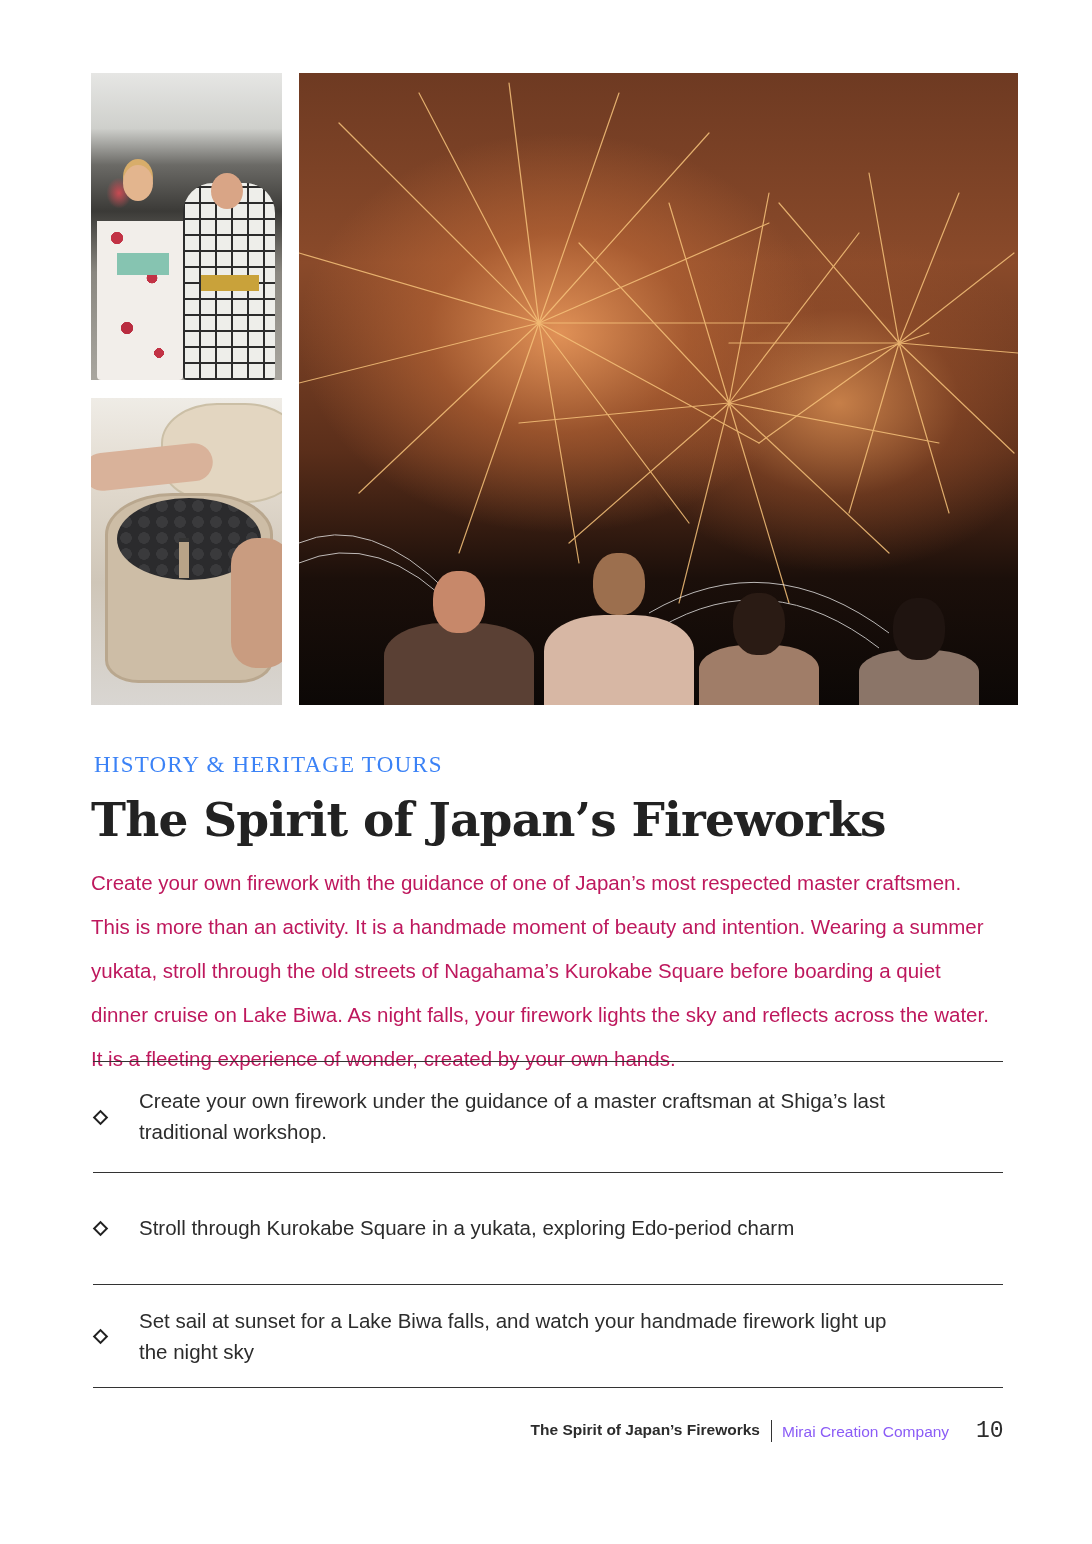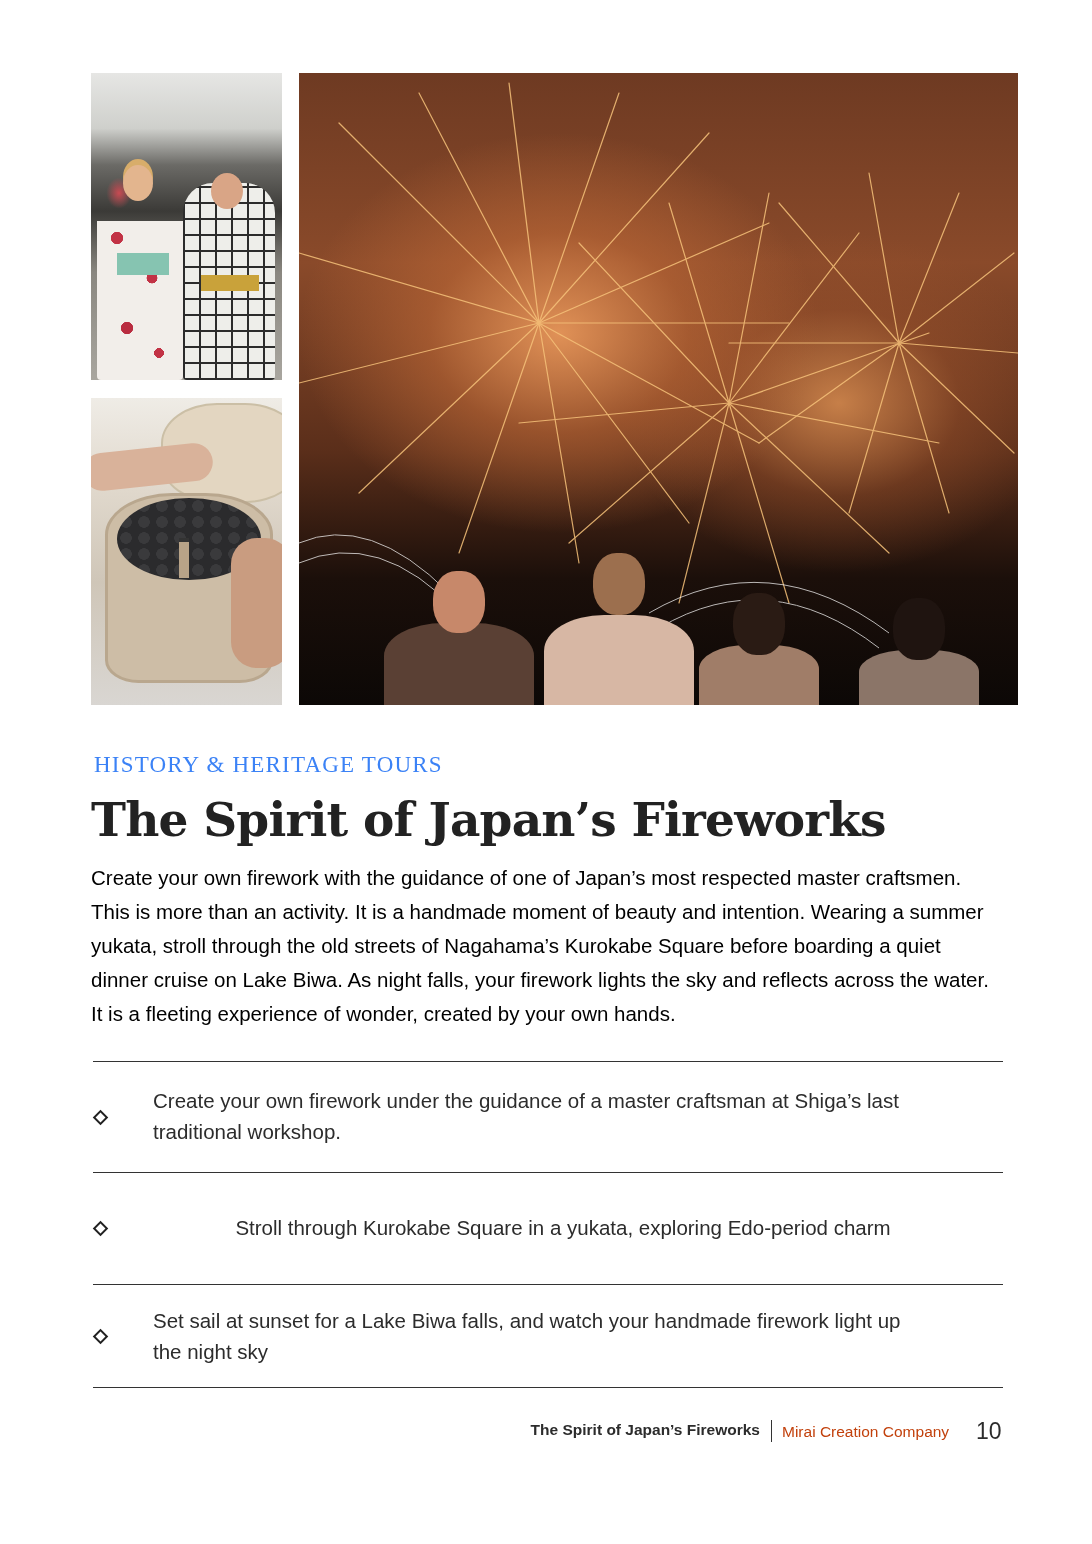--- a/index.html
+++ b/index.html
@@ -47,32 +47,32 @@
         radial-gradient(ellipse 260px 200px at 260px 260px, rgba(230,150,90,0.95) 0%, rgba(190,105,55,0.6) 50%, rgba(120,60,30,0) 100%),
         radial-gradient(ellipse 220px 170px at 540px 330px, rgba(215,140,80,0.85) 0%, rgba(160,85,45,0.4) 55%, rgba(100,50,25,0) 100%),
         linear-gradient(180deg, #6e3a22 0%, #8a4a2a 30%, #5a2e1a 60%, #1b0f0a 80%, #0c0806 100%);
     }
     #photo-fireworks svg { position: absolute; left: 0; top: 0; }
     .spectator { position: absolute; bottom: 0; border-radius: 40% 40% 0 0; }
     .spectator .head { position: absolute; left: 50%; transform: translateX(-50%); top: -52px; width: 52px; height: 62px; border-radius: 45%; }
 
     #section-label { position: absolute; left: 94px; top: 752px; font-family: "Liberation Serif", "DejaVu Serif", serif; font-size: 23px; letter-spacing: 1.2px; color: #3b82f6; }
     #page-title { position: absolute; left: 91px; top: 792px; font-family: "DejaVu Serif", "Liberation Serif", serif; font-weight: bold; font-size: 47px; letter-spacing: -0.8px; color: #222222; white-space: nowrap; }
-    #intro { position: absolute; left: 91px; top: 861px; width: 905px; font-family: "Liberation Sans", sans-serif; font-size: 20.5px; line-height: 34px; color: #000000; }
+    #intro { position: absolute; left: 91px; top: 861px; width: 905px; font-family: "Liberation Sans", sans-serif; font-size: 20.5px; line-height: 44px; color: #be185d; }
 
     .rule { position: absolute; left: 93px; width: 910px; height: 1px; background: #333333; }
     .highlight { position: absolute; left: 91px; width: 912px; display: flex; align-items: center; }
     .highlight .diamond { width: 11px; height: 11px; border: 2px solid #222; transform: rotate(45deg); margin-left: 4px; flex: none; }
-    .highlight .text { position: absolute; left: 62px; width: 820px; font-size: 20.5px; line-height: 31px; color: #2c2c2c; }
+    .highlight .text { position: absolute; left: 48px; width: 820px; font-size: 20.5px; line-height: 31px; color: #2c2c2c; }
 
     #footer { position: absolute; right: 0; top: 1418px; width: 1092px; height: 30px; }
     #footer .doc-title { position: absolute; right: 332px; top: 3px; font-weight: bold; font-size: 15.5px; color: #2c2c2c; white-space: nowrap; }
     #footer .sep { position: absolute; left: 771px; top: 2px; width: 1px; height: 22px; background: #333; }
-    #footer .company { position: absolute; left: 782px; top: 5px; font-size: 15.5px; color: #c2410c; white-space: nowrap; }
-    #footer .page-num { position: absolute; left: 976px; top: 0px; font-size: 23px; color: #2c2c2c; }
+    #footer .company { position: absolute; left: 782px; top: 5px; font-size: 15.5px; color: #8b5cf6; white-space: nowrap; }
+    #footer .page-num { position: absolute; left: 976px; top: 0px; font-size: 23px; color: #2c2c2c; font-family: Liberation Mono, monospace; }
   </style>
 </head>
 <body>
 
 <div class="photo" id="photo-yukata" role="img" aria-label="Couple strolling in yukata through an old Japanese street">
   <div class="figure-woman"></div>
   <div class="obi-woman"></div>
   <div class="head-woman"></div>
   <div class="figure-man"></div>
   <div class="obi-man"></div>
@@ -157,21 +157,21 @@
 <div id="section-label">HISTORY &amp; HERITAGE TOURS</div>
 <h1 id="page-title">The Spirit of Japan’s Fireworks</h1>
 <p id="intro">Create your own firework with the guidance of one of Japan’s most respected master craftsmen. This is more than an activity. It is a handmade moment of beauty and intention. Wearing a summer yukata, stroll through the old streets of Nagahama’s Kurokabe Square before boarding a quiet dinner cruise on Lake Biwa. As night falls, your firework lights the sky and reflects across the water. It is a fleeting experience of wonder, created by your own hands.</p>
 
 <div class="rule" style="top:1061px;"></div>
 <div class="highlight" style="top:1062px;height:110px;">
   <span class="diamond"></span>
   <span class="text" style="top:23px;">Create your own firework under the guidance of a master craftsman at Shiga’s last traditional workshop.</span>
 </div>
 <div class="rule" style="top:1172px;"></div>
-<div class="highlight" style="top:1173px;height:111px;text-align:center;">
+<div class="highlight" style="top:1173px;height:111px;">
   <span class="diamond"></span>
   <span class="text" style="top:39px;">Stroll through Kurokabe Square in a yukata, exploring Edo-period charm</span>
 </div>
 <div class="rule" style="top:1284px;"></div>
 <div class="highlight" style="top:1285px;height:102px;">
   <span class="diamond"></span>
   <span class="text" style="top:20px;width:760px;">Set sail at sunset for a Lake Biwa falls, and watch your handmade firework light up the night sky</span>
 </div>
 <div class="rule" style="top:1387px;"></div>
 

